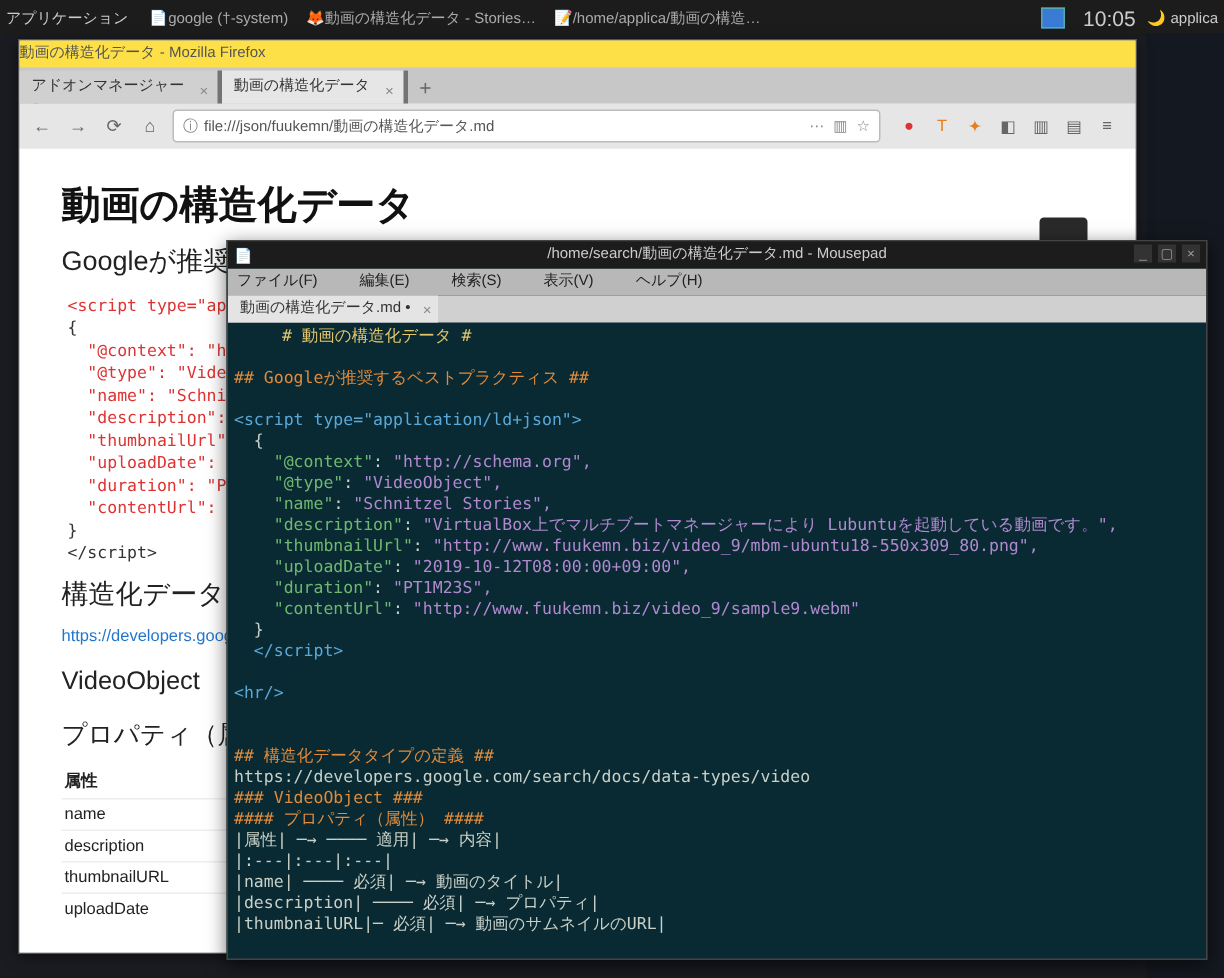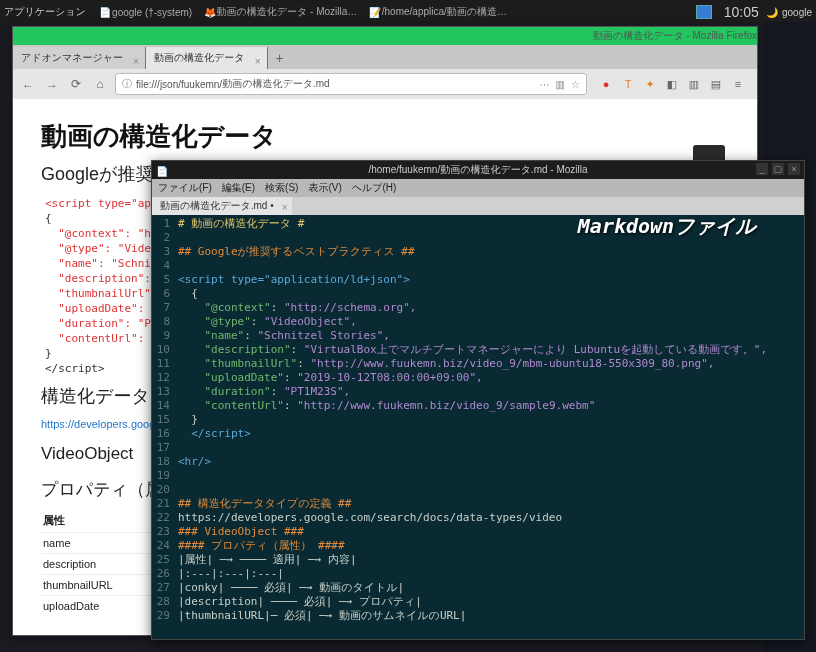--- a/index.html
+++ b/index.html
@@ -33,24 +33,24 @@
 .firefox-win {
   position: absolute;
   left: 12px; top: 26px;
   width: 746px; height: 610px;
   background: #d0d0d0;
   border: 1px solid #555;
   display: flex; flex-direction: column;
   box-shadow: 0 2px 8px rgba(0,0,0,0.5);
 }
 .firefox-titlerow {
-  background: #22c55e;
+  background: #fde047;
   height: 18px;
   font-size: 10px;
-  text-align: right;
+  text-align: left;
   color: #555;
   line-height: 18px;
 }
 .firefox-titlerow .ff-icon {
   position: absolute; left: 4px; top: 28px;
   width: 14px; height: 14px;
   background: radial-gradient(circle, #ff9500 30%, #e55 70%);
   border-radius: 50%;
 }
 .ff-tabs {
@@ -58,21 +58,21 @@
   background: #c7c7c7;
   display: flex;
   align-items: flex-end;
 }
 .ff-tab {
   height: 22px;
   padding: 0 22px 0 8px;
   font-size: 10px;
   line-height: 22px;
   background: #d0d0d0;
-  border-right: 1px solid #737373;
+  border-right: 3px solid #737373;
   color: #333;
   position: relative;
 }
 .ff-tab.active { background: #e6e6e6; }
 .ff-tab .close { position: absolute; right: 6px; top: 4px; font-size: 10px; color: #888; }
 .ff-newtab {
   padding: 0 8px;
   font-size: 14px; color: #666;
   line-height: 22px;
 }
@@ -157,21 +157,21 @@
   line-height: 18px;
   font-size: 10px;
   position: relative;
 }
 .mp-title .wicons { position: absolute; right: 4px; top: 2px; display: flex; gap: 4px; }
 .mp-title .wicons span { width: 12px; height: 12px; background: #333; display: inline-block; font-size: 9px; text-align: center; color: #999; line-height: 12px; }
 .mp-title .appicon { position: absolute; left: 4px; top: 2px; font-size: 10px; color: #cca; }
 .mp-menu {
   height: 18px;
   background: #b8b8b8;
-  display: flex; gap: 10px;
+  display: flex; gap: 28px;
   padding: 0 6px;
   color: #222;
   line-height: 18px;
 }
 .mp-tab-bar {
   height: 18px;
   background: #d0d0d0;
   display: flex;
 }
 .mp-tab {
@@ -206,21 +206,21 @@
 }
 .mp-header-overlay {
   position: absolute;
   right: 48px; top: 4px;
   font-size: 20px;
   font-weight: 700;
   color: #fff;
   text-shadow: 1px 1px 3px #000;
   font-style: italic;
 }
-.c-y { color: #e2c56a; }
+.c-y { color: #e2c56a; margin-left: 32px; }
 .c-o { color: #e08a3a; }
 .c-b { color: #5aa8d8; }
 .c-g { color: #6fb86f; }
 .c-w { color: #c8d0c8; }
 .c-p { color: #b089d0; }
 .side-strip {
   position: absolute;
   right: 0; top: 22px;
   width: 52px; height: 630px;
   background: #141820;
@@ -228,26 +228,26 @@
   font-size: 8px;
   padding: 4px;
 }
 </style>
 </head>
 <body>
 
 <div class="taskbar">
   <span class="app-label">アプリケーション</span>
   <div class="task-item">📄 <span>google (†-system)</span></div>
-  <div class="task-item">🦊 <span>動画の構造化データ - Mozilla…</span></div>
+  <div class="task-item">🦊 <span>動画の構造化データ - Stories…</span></div>
   <div class="task-item">📝 <span>/home/applica/動画の構造…</span></div>
   <div class="spacer"></div>
   <span class="sq-icon"></span>
   <span class="clock">10:05</span>
-  <span class="user">🌙 <span>google</span></span>
+  <span class="user">🌙 <span>applica</span></span>
 </div>
 
 <div class="side-strip"></div>
 
 <div class="firefox-win">
   <div class="firefox-titlerow">
     <span class="ff-icon"></span>
     <span>動画の構造化データ - Mozilla Firefox</span>
   </div>
   <div class="ff-tabs">
@@ -306,71 +306,40 @@
       <div class="row">description</div>
       <div class="row">thumbnailURL</div>
       <div class="row">uploadDate</div>
     </div>
   </div>
 </div>
 
 <div class="mousepad-win">
   <div class="mp-title">
     <span class="appicon">📄</span>
-    <span>/home/fuukemn/動画の構造化データ.md - Mozilla</span>
+    <span>/home/search/動画の構造化データ.md - Mousepad</span>
     <span class="wicons">
       <span>_</span>
       <span>▢</span>
       <span>×</span>
     </span>
   </div>
   <div class="mp-menu">
     <span>ファイル(F)</span>
     <span>編集(E)</span>
     <span>検索(S)</span>
     <span>表示(V)</span>
     <span>ヘルプ(H)</span>
   </div>
   <div class="mp-tab-bar">
     <div class="mp-tab">
       <span>動画の構造化データ.md</span> •<span class="close">×</span>
     </div>
   </div>
   <div class="mp-editor">
-    <div class="mp-header-overlay">Markdownファイル</div>
-    <div class="mp-gutter" id="mp-gutter">1
-2
-3
-4
-5
-6
-7
-8
-9
-10
-11
-12
-13
-14
-15
-16
-17
-18
-19
-20
-21
-22
-23
-24
-25
-26
-27
-28
-29
-</div>
     <div class="mp-code" id="mp-code"><span class="c-y"># 動画の構造化データ #</span>
 <span class="c-w"></span>
 <span class="c-o">## Googleが推奨するベストプラクティス ##</span>
 <span class="c-w"></span>
 <span class="c-b">&lt;script type="application/ld+json"&gt;</span>
 <span class="c-w">  {</span>
 <span class="c-w">    </span><span class="c-g">"@context"</span><span class="c-w">: </span><span class="c-p">"http://schema.org",</span>
 <span class="c-w">    </span><span class="c-g">"@type"</span><span class="c-w">: </span><span class="c-p">"VideoObject",</span>
 <span class="c-w">    </span><span class="c-g">"name"</span><span class="c-w">: </span><span class="c-p">"Schnitzel Stories",</span>
 <span class="c-w">    </span><span class="c-g">"description"</span><span class="c-w">: </span><span class="c-p">"VirtualBox上でマルチブートマネージャーにより Lubuntuを起動している動画です。",</span>
@@ -383,18 +352,18 @@
 <span class="c-w"></span>
 <span class="c-b">&lt;hr/&gt;</span>
 <span class="c-w"></span>
 <span class="c-w"></span>
 <span class="c-o">## 構造化データタイプの定義 ##</span>
 <span class="c-w">https://developers.google.com/search/docs/data-types/video</span>
 <span class="c-o">### VideoObject ###</span>
 <span class="c-o">#### プロパティ（属性） ####</span>
 <span class="c-w">|属性| ─→ ──── 適用| ─→ 内容|</span>
 <span class="c-w">|:---|:---|:---|</span>
-<span class="c-w">|conky| ──── 必須| ─→ 動画のタイトル|</span>
+<span class="c-w">|name| ──── 必須| ─→ 動画のタイトル|</span>
 <span class="c-w">|description| ──── 必須| ─→ プロパティ|</span>
 <span class="c-w">|thumbnailURL|─ 必須| ─→ 動画のサムネイルのURL|</span>
 </div>
   </div>
 </div>
 
 </body></html>

